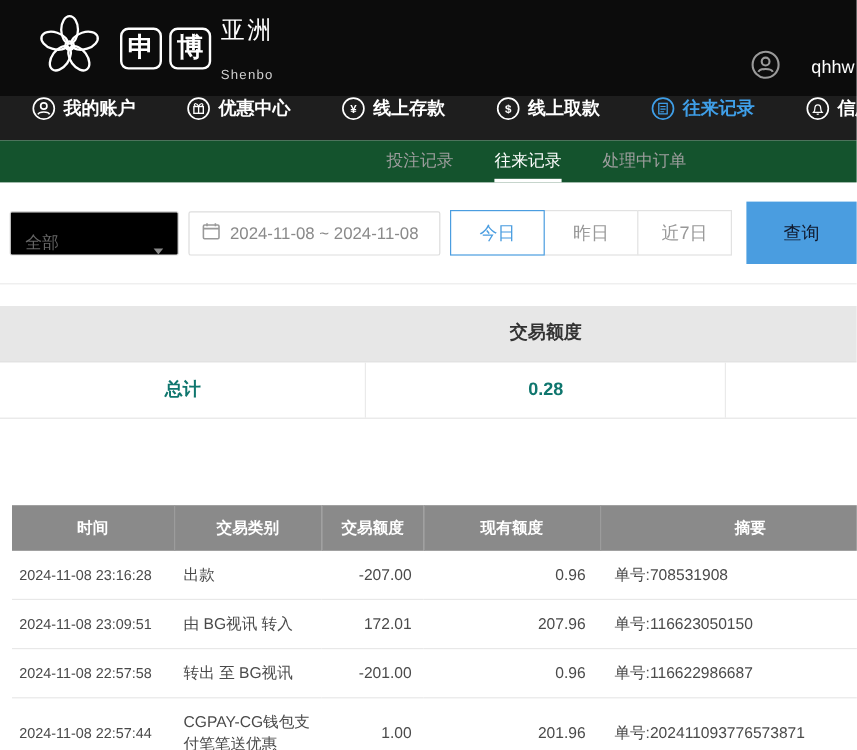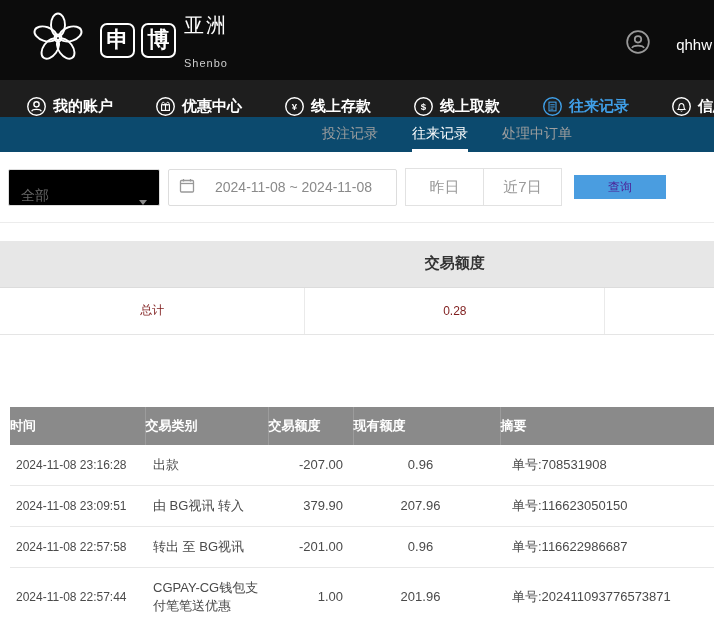--- a/index.html
+++ b/index.html
@@ -10,84 +10,84 @@
   .top-header { height:80px; background:#0c0c0c; display:flex; align-items:center;
     padding-left:30px; position:relative; }
   .logo { display:flex; align-items:center; }
   .brand-boxes { display:flex; gap:6px; margin-left:14px; }
   .brand-box { width:35px; height:35px; border:2px solid #fff; border-radius:7px;
     color:#fff; font-size:22px; font-weight:bold; display:flex; align-items:center;
     justify-content:center; }
   .brand-right { margin-left:8px; color:#fff; }
   .brand-region { font-size:20px; font-weight:normal; letter-spacing:2px; }
   .brand-sub { font-size:11px; color:#cfcfcf; margin-top:18px; letter-spacing:1px; }
-  .user-block { position:absolute; right:0; top:4px; height:80px; display:flex;
+  .user-block { position:absolute; right:0; top:16px; height:80px; display:flex;
     align-items:center; gap:25px; padding-right:2px; }
   .user-block .uname { color:#fff; font-size:15px; }
 
   
-  .main-nav { height:37px; background:#1e1e1e; display:flex; align-items:flex-end;
+  .main-nav { height:37px; background:#1e1e1e; display:flex; align-items:flex-start;
     padding-left:26px; gap:42px; }
   .nav-item { display:flex; align-items:center; gap:6px; color:#fff; font-size:15px;
     font-weight:bold; cursor:pointer; white-space:nowrap; }
   .nav-item svg { width:21px; height:21px; display:block; }
   .nav-item.active { color:#3f9fe8; }
 
   
-  .sub-nav { height:35px; background:#0c4a6e; display:flex; justify-content:center; }
+  .sub-nav { height:35px; background:#14532d; display:flex; justify-content:center; }
   .subnav-tabs { display:flex; gap:34px; margin-left:180px; }
   .tab { color:#9e9e9e; font-size:14px; line-height:32px; height:35px;
     border-bottom:3px solid transparent; cursor:pointer; white-space:nowrap; }
   .tab.active { color:#fff; border-bottom-color:#fff; }
 
   
   .filter-bar { display:flex; align-items:center; padding:16px 0 16px 8px;
     border-bottom:1px solid #ececec; }
   .select-box { width:152px; height:37px; border:1px solid #ddd; border-radius:2px;
     display:flex; align-items:flex-end; padding:0 12px; color:#666; font-size:14px;
     background:#000000; cursor:pointer; }
   .select-box .sel-text { flex:1; }
   .chevron { width:0; height:0; border-left:4px solid transparent;
     border-right:4px solid transparent; border-top:5px solid #8a8a8a; }
   .date-box { width:229px; height:37px; border:1px solid #ddd; border-radius:2px;
-    display:flex; align-items:center; gap:20px; padding:0 10px; margin-left:8px;
+    display:flex; align-items:center; gap:8px; padding:0 10px; margin-left:8px;
     color:#8a8a8a; font-size:14px; background:#fff; cursor:pointer; white-space:nowrap; }
   .quick-group { display:flex; margin-left:8px; }
   .qbtn { width:79px; height:38px; background:#fff; border:1px solid #e2e2e2;
     color:#999; font-size:15px; cursor:pointer;
     font-family:"Liberation Sans","DejaVu Sans",sans-serif; }
   .qbtn + .qbtn { margin-left:-1px; }
   .qbtn.active { border:1px solid #4a9de0; color:#4a9de0; position:relative; z-index:1; }
-  .search-btn { width:92px; height:24px; margin-left:12px; background:#4a9de0;
-    border:none; color:#4c1d95; font-size:12px; cursor:pointer; flex-shrink:0;
+  .search-btn { width:92px; height:52px; margin-left:12px; background:#4a9de0;
+    border:none; color:#0f172a; font-size:15px; cursor:pointer; flex-shrink:0;
     font-family:"Liberation Sans","DejaVu Sans",sans-serif; }
 
   
   .summary { width:100%; margin-top:18px; border-collapse:collapse; table-layout:fixed; }
   .summary col.c1 { width:42.7%; } .summary col.c2 { width:42%; } .summary col.c3 { width:15.3%; }
   .summary thead td { background:#e7e7e7; height:46px; text-align:center;
     font-size:15px; font-weight:bold; color:#333; border-bottom:1px solid #dcdcdc; }
-  .summary tbody td { height:47px; text-align:center; font-size:12px; font-weight:normal;
-    color:#7f1d1d; border-bottom:1px solid #e5e5e5; }
+  .summary tbody td { height:47px; text-align:center; font-size:15px; font-weight:bold;
+    color:#0f766e; border-bottom:1px solid #e5e5e5; }
   .summary tbody td + td { border-left:1px solid #eaeaea; }
 
   
   .tx-wrap { margin-top:72px; margin-left:10px; }
   .tx { width:740px; border-collapse:collapse; table-layout:fixed; }
   .tx col.t0{width:135px;} .tx col.t1{width:123px;} .tx col.t2{width:85px;}
   .tx col.t3{width:147px;} .tx col.t4{width:250px;}
   .tx thead td { background:#8a8a8a; color:#fff; font-size:13px; font-weight:bold;
-    height:38px; text-align:left; border-right:1px solid #9c9c9c; }
+    height:38px; text-align:center; border-right:1px solid #9c9c9c; }
   .tx thead td:last-child { border-right:none; }
   .tx tbody td { font-size:13px; color:#4a4a4a; border-bottom:1px solid #e8e8e8;
     padding:11px 0; vertical-align:middle; }
   .tx tbody td.c0 { padding-left:6px; font-size:12px; white-space:nowrap; }
   .tx tbody td.c1 { padding-left:8px; padding-right:6px; }
   .tx tbody td.c2 { text-align:right; padding-right:10px; }
-  .tx tbody td.c3 { text-align:center; padding-right:12px; }
+  .tx tbody td.c3 { text-align:right; padding-right:12px; }
   .tx tbody td.c4 { padding-left:12px; white-space:nowrap; }
 </style>
 </head>
 <body>
 
 <div class="top-header">
   <div class="logo">
     <span>
       <svg viewBox="0 0 64 64" width="56" height="56">
         <g fill="none" stroke="#fff" stroke-width="2.2">
@@ -217,20 +217,21 @@
       <svg viewBox="0 0 16 16" width="16" height="16">
         <rect x="1.5" y="2.5" width="13" height="11.5" rx="1" fill="none" stroke="#999" stroke-width="1.3"></rect>
         <line x1="1.5" y1="5.5" x2="14.5" y2="5.5" stroke="#999" stroke-width="1.3"></line>
         <line x1="4.5" y1="1" x2="4.5" y2="3.5" stroke="#999" stroke-width="1.3"></line>
         <line x1="11.5" y1="1" x2="11.5" y2="3.5" stroke="#999" stroke-width="1.3"></line>
       </svg>
     </span>
     <span>2024-11-08 ~ 2024-11-08</span>
   </div>
   <div class="quick-group">
+    <button class="qbtn active">今日</button>
     <button class="qbtn">昨日</button>
     <button class="qbtn">近7日</button>
   </div>
   <button class="search-btn">查询</button>
 </div>
 
 <table class="summary">
   <colgroup>
       <col class="c1">
       <col class="c2">
@@ -274,21 +275,21 @@
       <tr>
         <td class="c0">2024-11-08 23:16:28</td>
         <td class="c1">出款</td>
         <td class="c2">-207.00</td>
         <td class="c3">0.96</td>
         <td class="c4">单号:708531908</td>
       </tr>
       <tr>
         <td class="c0">2024-11-08 23:09:51</td>
         <td class="c1">由 BG视讯 转入</td>
-        <td class="c2">379.90</td>
+        <td class="c2">172.01</td>
         <td class="c3">207.96</td>
         <td class="c4">单号:116623050150</td>
       </tr>
       <tr>
         <td class="c0">2024-11-08 22:57:58</td>
         <td class="c1">转出 至 BG视讯</td>
         <td class="c2">-201.00</td>
         <td class="c3">0.96</td>
         <td class="c4">单号:116622986687</td>
       </tr>

